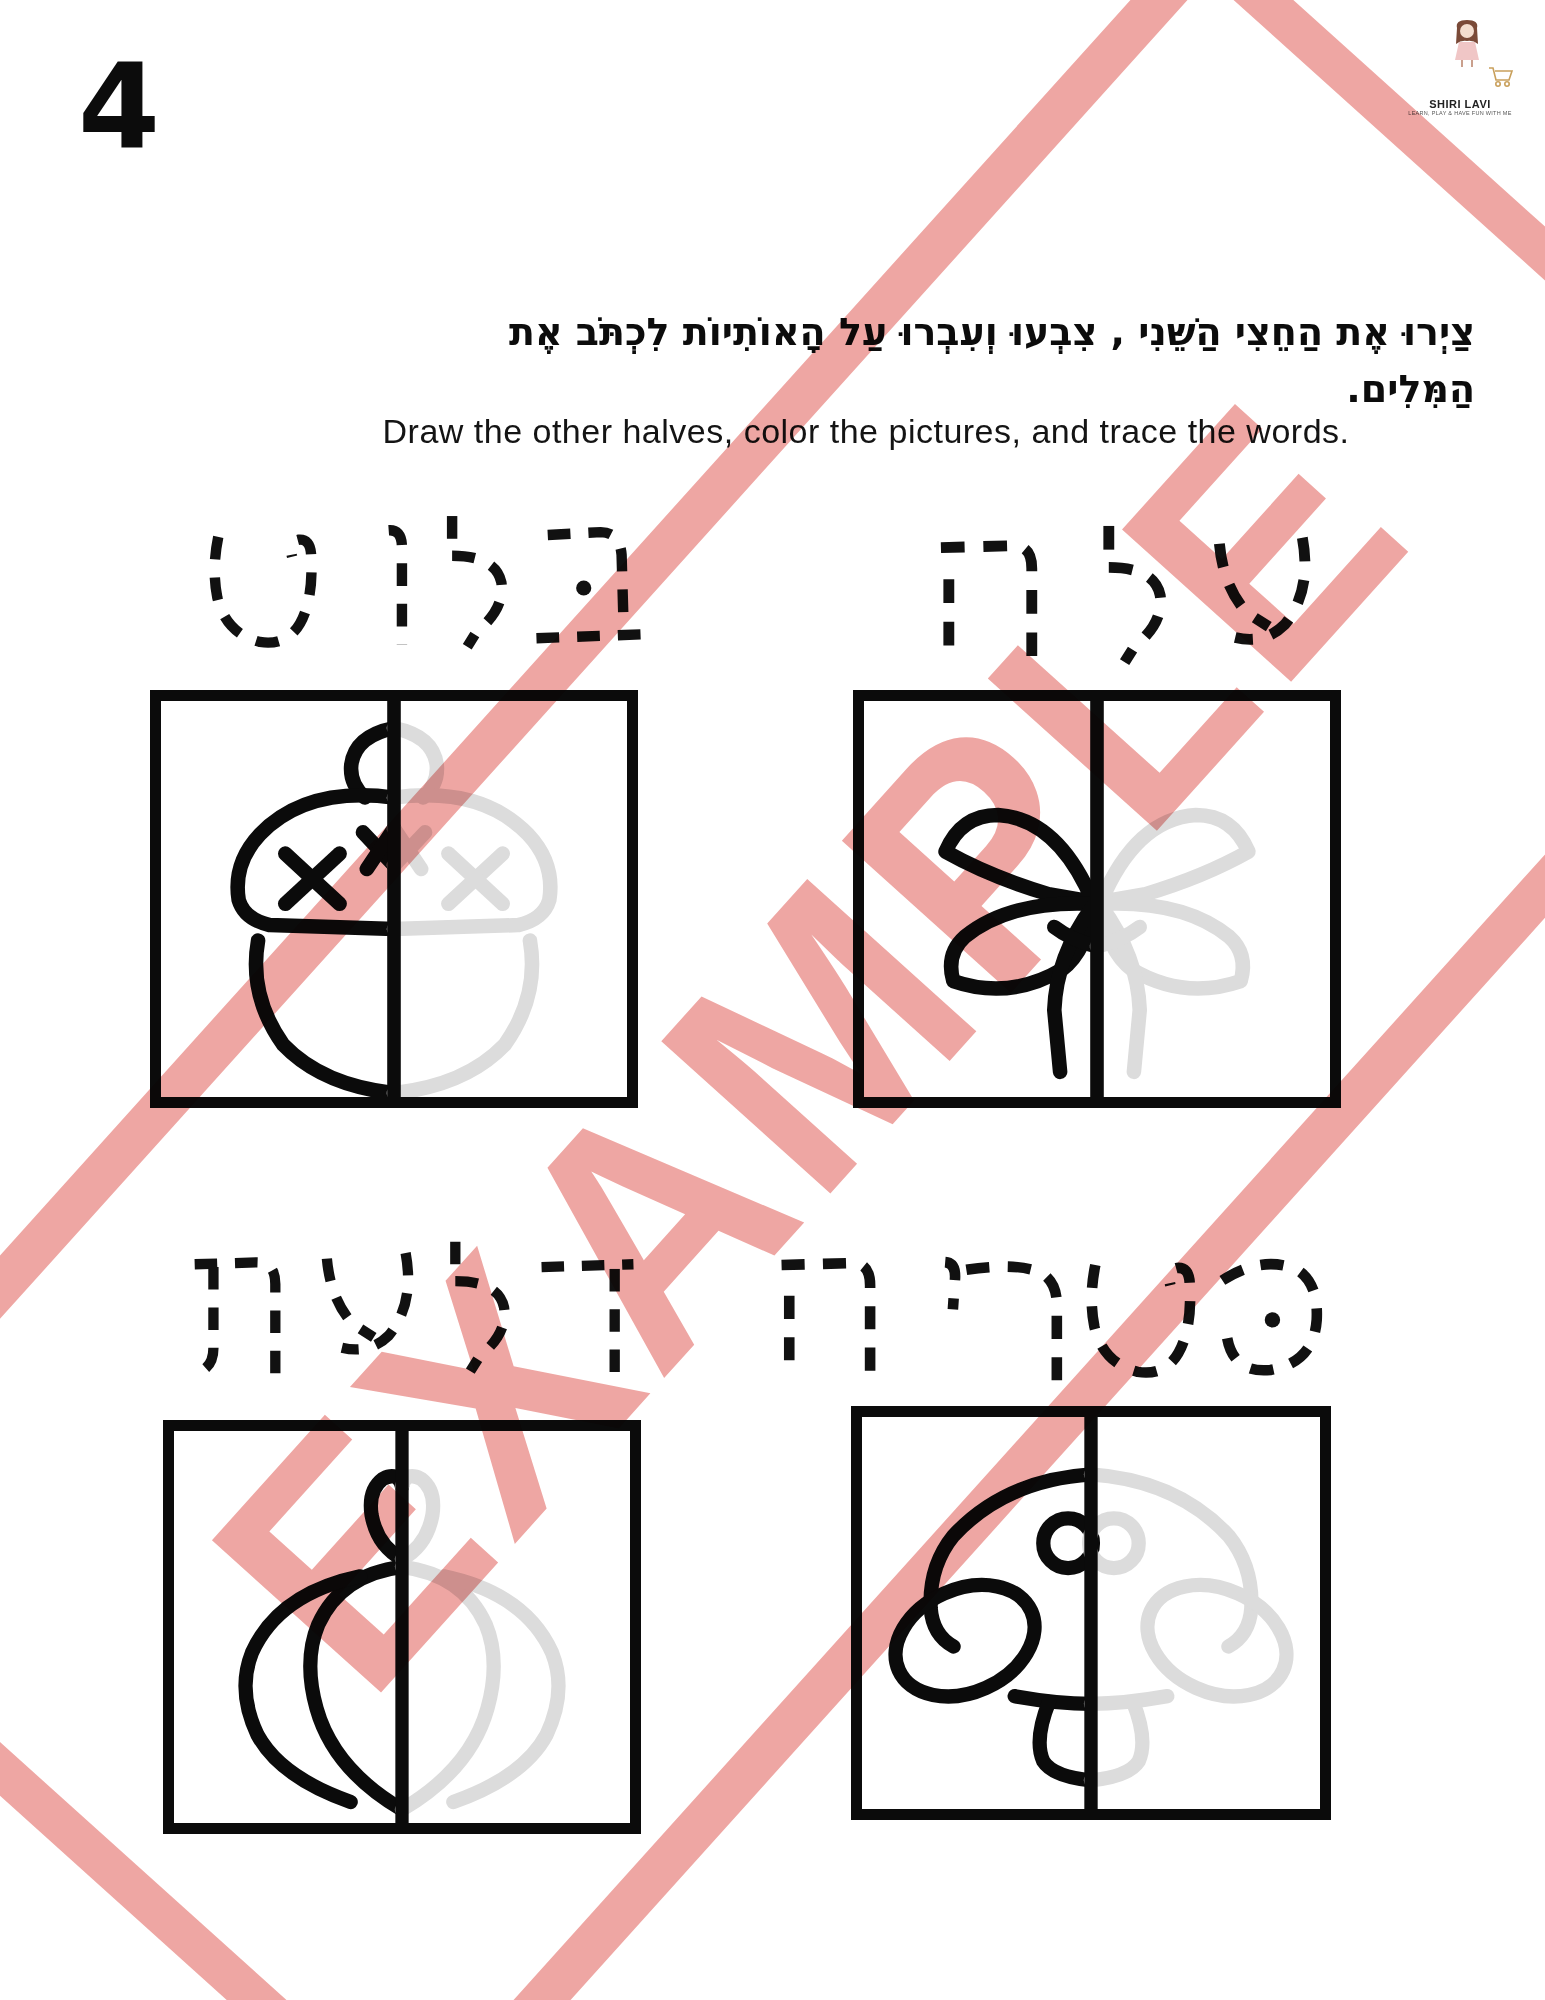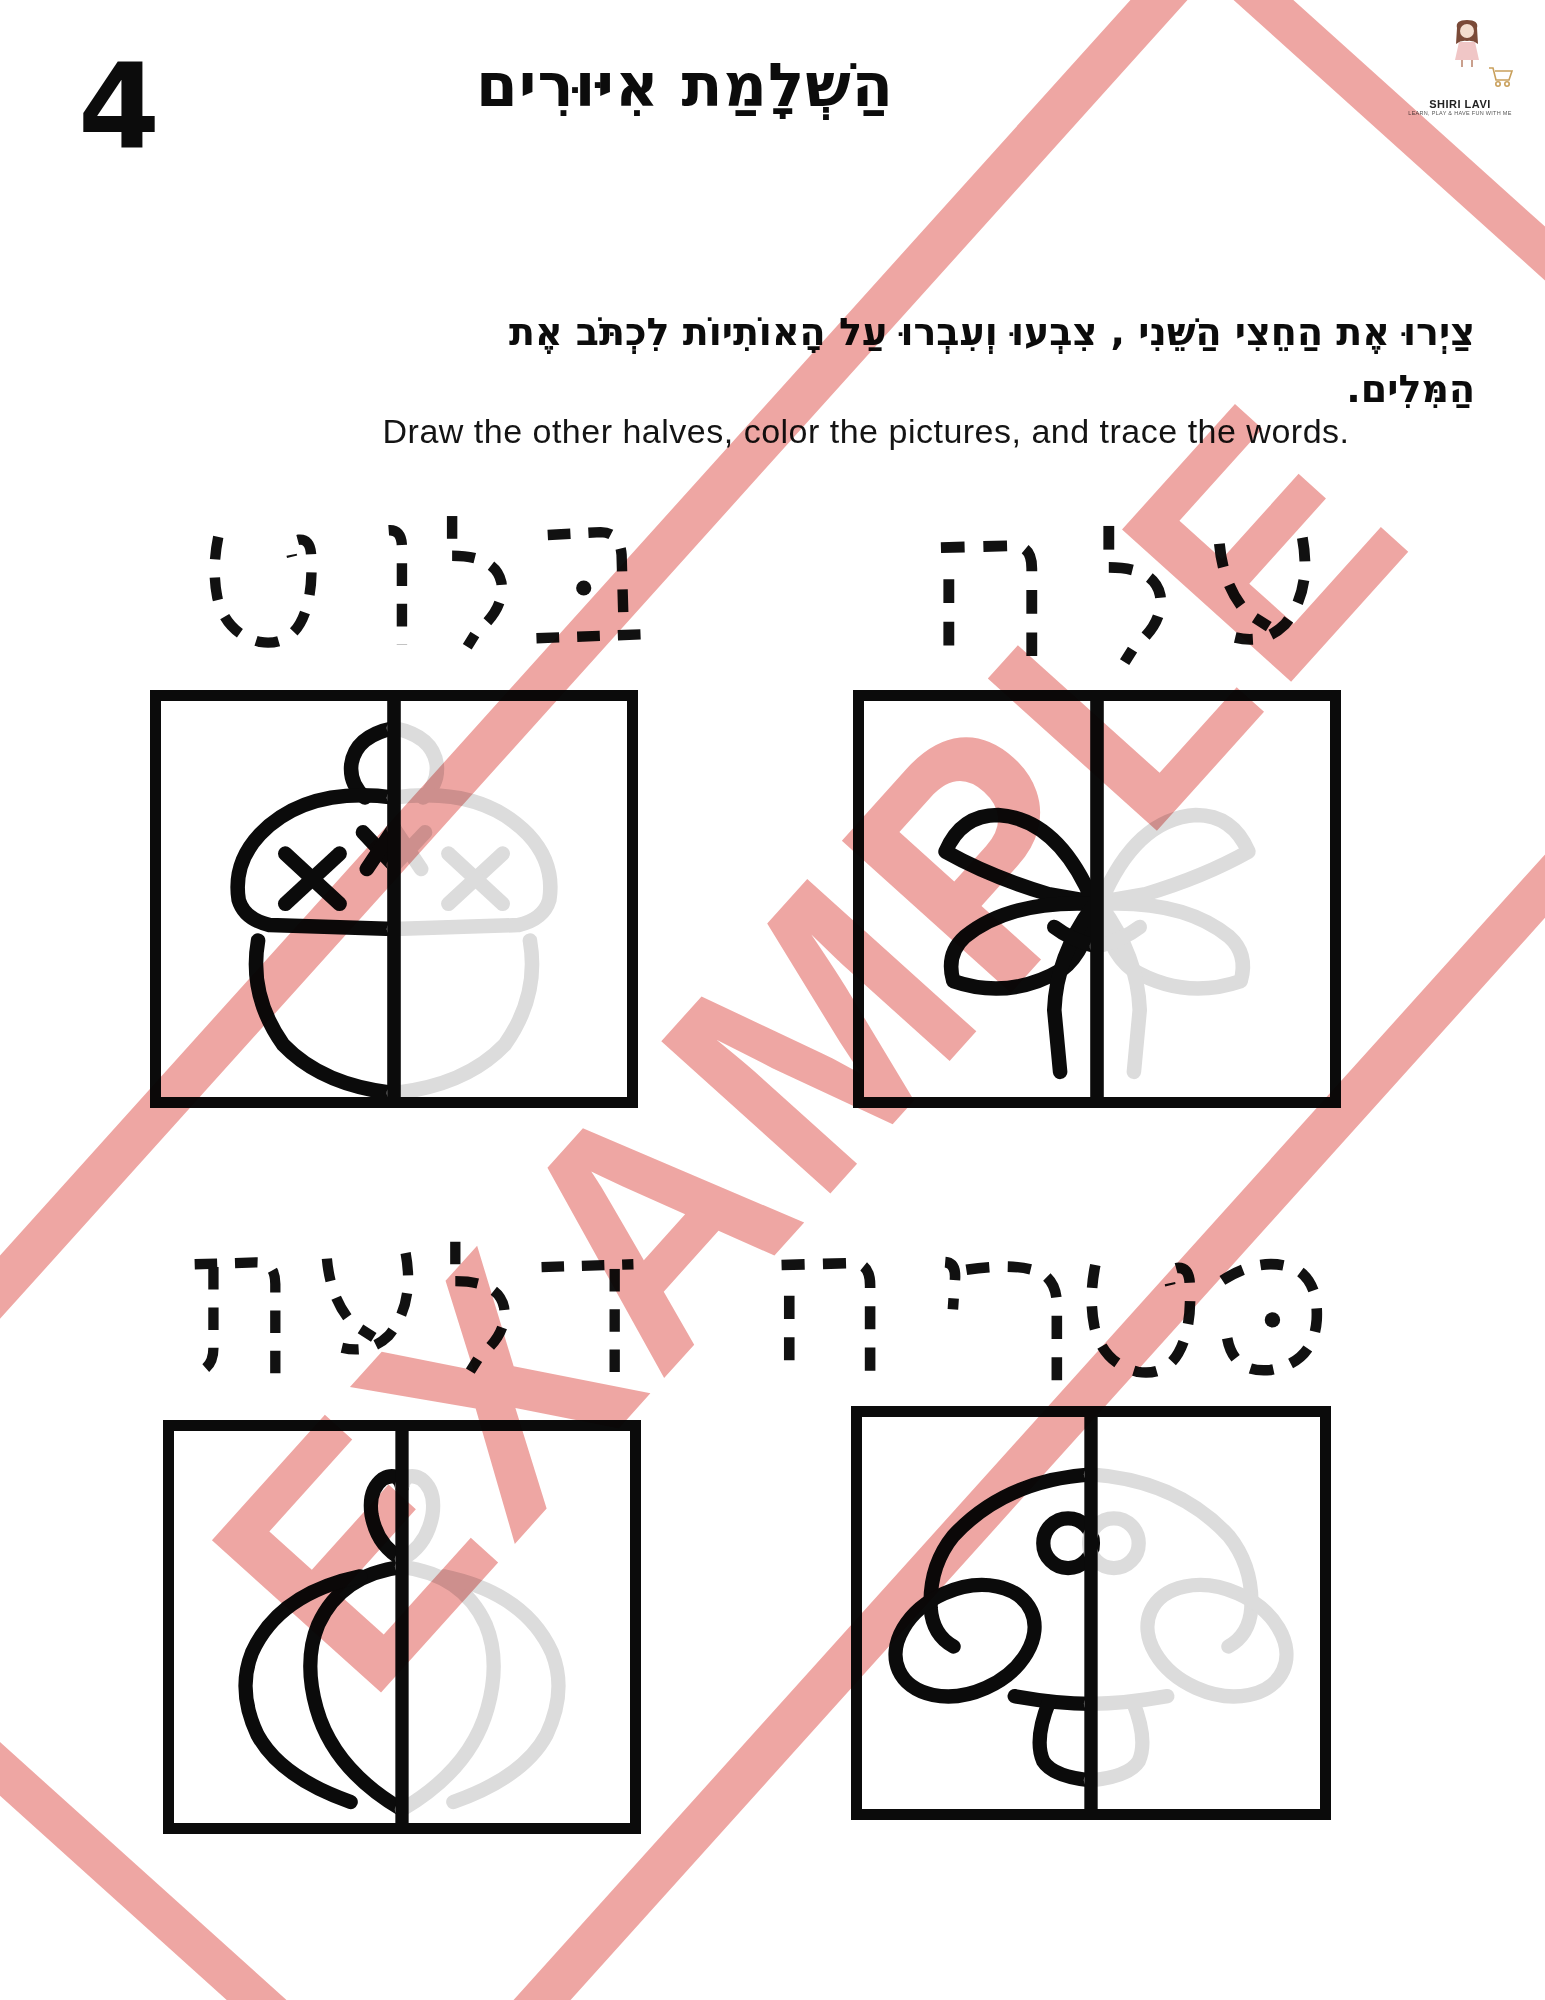--- a/index.html
+++ b/index.html
@@ -119,21 +119,20 @@
       <circle cx="216" cy="132" r="26"></circle>
       <path d="M196,298 Q180,338 190,360 Q200,376 240,380"></path>
     </g>
   </defs>
 </svg>
 
 <div id="page">
 
   <div id="page-number" class="abs">4</div>
 
-  <div id="title" class="abs">הַשְׁלָמַת אִיּוּרִים</div>
 
   <div id="logo" class="abs">
     <svg width="110" height="74" viewBox="0 0 110 74">
       <g transform="translate(62,2)">
         <path d="M-10,6 Q-12,-2 0,-2 Q12,-2 10,6 L11,22 Q6,18 0,19 Q-6,18 -11,22 Z" fill="#7a4a38"></path>
         <circle cx="0" cy="9" r="7" fill="#f3ddcf"></circle>
         <path d="M-8,20 L8,20 L12,38 L-12,38 Z" fill="#f0c6c6"></path>
         <line x1="-5" y1="38" x2="-5" y2="45" stroke="#caa08d" stroke-width="2"></line>
         <line x1="5" y1="38" x2="5" y2="45" stroke="#caa08d" stroke-width="2"></line>
       </g>

